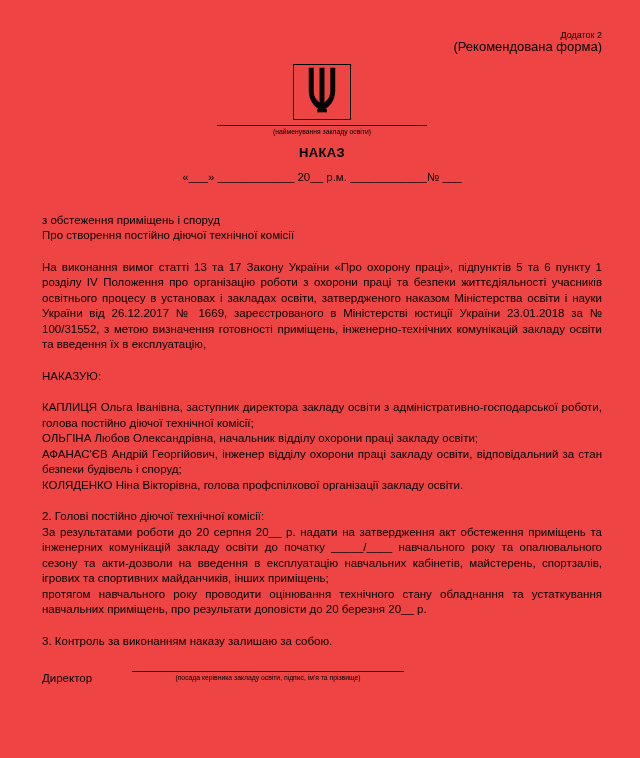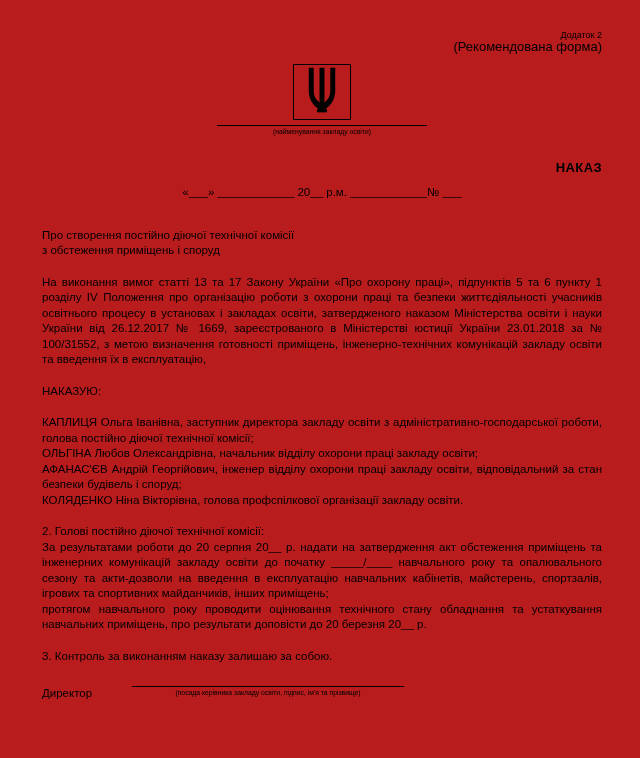--- a/index.html
+++ b/index.html
@@ -1,36 +1,36 @@
 <!DOCTYPE html>
 <html><head>
 <meta charset="utf-8">
 <style>
   * { margin:0; padding:0; box-sizing:border-box; }
   html,body { background:#fff; }
   .page {
-    width:640px; height:758px; background:#b91c1c; color:#000;
+    width:640px; height:758px; background:#ef4444; color:#000;
     font-family:"Liberation Sans", sans-serif;
     font-size:11.5px; line-height:15.5px;
     padding:30px 38px 16px 42px;
     overflow:hidden;
   }
   .annex { text-align:right; font-size:9px; line-height:11px; }
   .annex .note { font-size:13px; }
 
   .emblem-wrap { display:flex; justify-content:center; margin-top:12px; }
   .emblem-box {
     width:58px; height:56px; border:1px solid #000;
     display:flex; align-items:center; justify-content:center;
   }
   .inst { display:flex; flex-direction:column; align-items:center; margin-top:5px; }
   .inst-line { width:210px; border-top:1px solid #000; height:1px; }
   .inst-caption { font-size:6.8px; line-height:9px; margin-top:1px; }
 
-  .title { text-align:right; font-weight:bold; font-size:13px; line-height:16px; margin-top:24px; letter-spacing:.4px; }
+  .title { text-align:center; font-weight:bold; font-size:13px; line-height:16px; margin-top:9px; letter-spacing:.4px; }
 
   .dateline { display:flex; justify-content:center; margin-top:9px; }
   .dateline span { white-space:pre; }
 
   .subject { margin-top:27px; }
   .block { margin-top:16px; }
   .just { text-align:justify; }
 
   .sig-row { display:flex; margin-top:22px; align-items:flex-start; }
   .sig-pos { width:90px; }
@@ -69,22 +69,22 @@
 
   <div class="title">НАКАЗ</div>
 
   <div class="dateline">
     <span>«___» ____________ 20__ р.</span>
     <span>м. ____________</span>
     <span>№ ___</span>
   </div>
 
   <div class="subject">
+    <div>з обстеження приміщень і споруд</div>
     <div>Про створення постійно діючої технічної комісії</div>
-    <div>з обстеження приміщень і споруд</div>
   </div>
 
   <div class="block just">На виконання вимог статті 13 та 17 Закону України «Про охорону праці», підпунктів 5 та 6 пункту 1 розділу IV Положення про організацію роботи з охорони праці та безпеки життєдіяльності учасників освітнього процесу в установах і закладах освіти, затвердженого наказом Міністерства освіти і науки України від 26.12.2017 № 1669, зареєстрованого в Міністерстві юстиції України 23.01.2018 за № 100/31552, з метою визначення готовності приміщень, інженерно-технічних комунікацій закладу освіти та введення їх в експлуатацію,</div>
 
   <div class="block">НАКАЗУЮ:</div>
 
   <div class="block">
     <div class="just">КАПЛИЦЯ Ольга Іванівна, заступник директора закладу освіти з адміністративно-господарської роботи, голова постійно діючої технічної комісії;</div>
     <div class="just">ОЛЬГІНА Любов Олександрівна, начальник відділу охорони праці закладу освіти;</div>
     <div class="just">АФАНАС'ЄВ Андрій Георгійович, інженер відділу охорони праці закладу освіти, відповідальний за стан безпеки будівель і споруд;</div>

